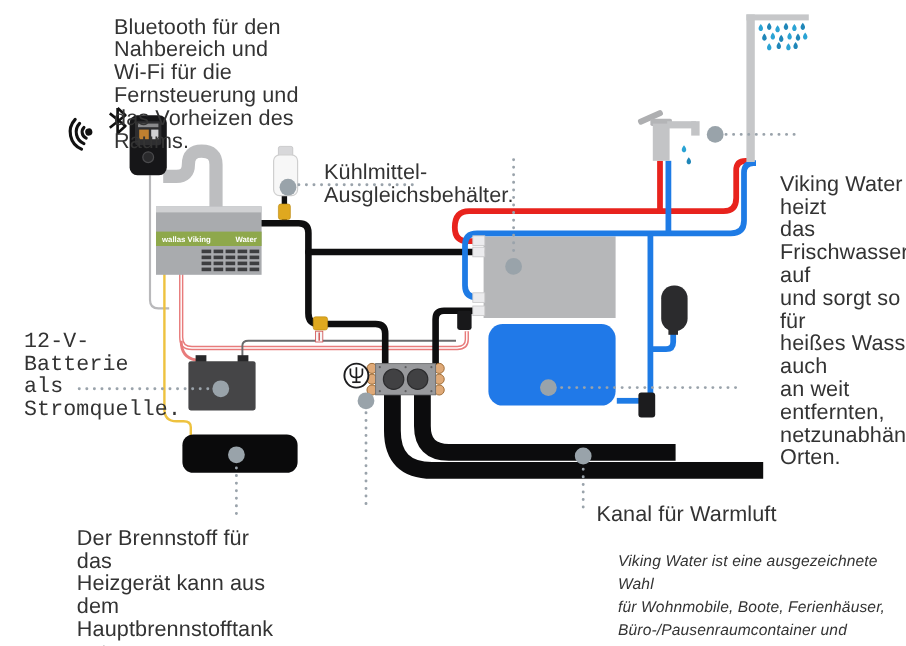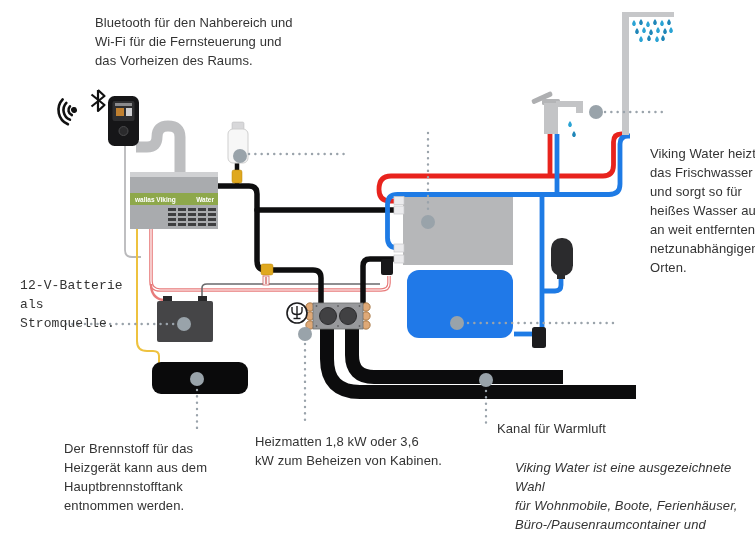--- a/index.html
+++ b/index.html
@@ -2,21 +2,21 @@
 <html><head>
 <meta charset="utf-8">
 <style>
   html,body{margin:0;padding:0;background:#ffffff;}
   #stage{
     position:relative;width:755px;height:538px;background:#ffffff;overflow:hidden;
     font-family:"Liberation Sans","DejaVu Sans",sans-serif;
   }
   #diagram{position:absolute;left:0;top:0;}
   .label{
-    position:absolute;color:#333333;font-size:13px;line-height:19px;
+    position:absolute;color:#333333;font-size:18px;line-height:19px;
     white-space:pre-line;letter-spacing:.1px;
   }
   .label.italic{font-style:italic;font-size:13px;}
 </style>
 </head>
 <body>
 
 <div id="stage">
 
 <svg id="diagram" width="755" height="538" viewBox="0 0 755 538">
@@ -224,34 +224,34 @@
     <circle cx="197" cy="379" r="7"></circle>
     <circle cx="305" cy="334" r="7"></circle>
     <circle cx="486" cy="380" r="7"></circle>
     <circle cx="457" cy="323" r="7"></circle>
   </g>
 </svg>
 
 <div class="label" style="left:95px;top:13px;width:215px;">Bluetooth für den Nahbereich und
 Wi-Fi für die Fernsteuerung und
 das Vorheizen des Raums.</div>
+<div class="label" style="left:270px;top:134px;width:120px;">Kühlmittel-
+Ausgleichsbehälter.</div>
 <div class="label" style="left:630px;top:144px;width:125px;margin-left:20px;">Viking Water heizt
 das Frischwasser auf
 und sorgt so für
 heißes Wasser auch
 an weit entfernten,
 netzunabhängigen
 Orten.</div>
 <div class="label" style="left:20px;top:276px;width:125px;font-family:Liberation Mono, monospace;">12-V-Batterie als
 Stromquelle.</div>
 <div class="label" style="left:38px;top:439px;width:160px;margin-left:26px;">Der Brennstoff für das
 Heizgerät kann aus dem
 Hauptbrennstofftank
 entnommen werden.</div>
-<div class="label" style="left:255px;top:432px;width:205px;">Heizmatten 1,8 kW oder 3,6
-kW zum Beheizen von Kabinen.</div>
 <div class="label" style="left:497px;top:419px;width:160px;">Kanal für Warmluft</div>
 <div class="label italic" style="left:515px;top:458px;width:245px;">Viking Water ist eine ausgezeichnete Wahl
 für Wohnmobile, Boote, Ferienhäuser,
 Büro-/Pausenraumcontainer und
 Bauwagen.</div>
 
 </div>
 
 </body></html>

